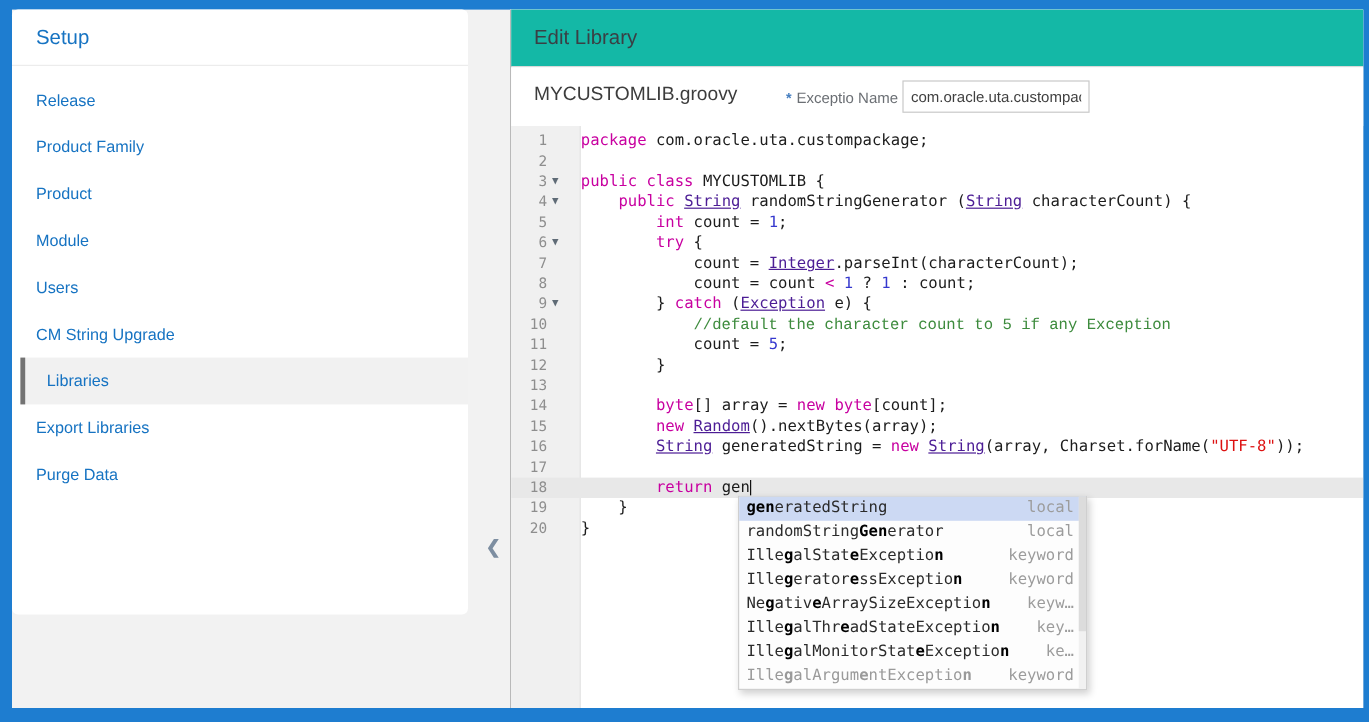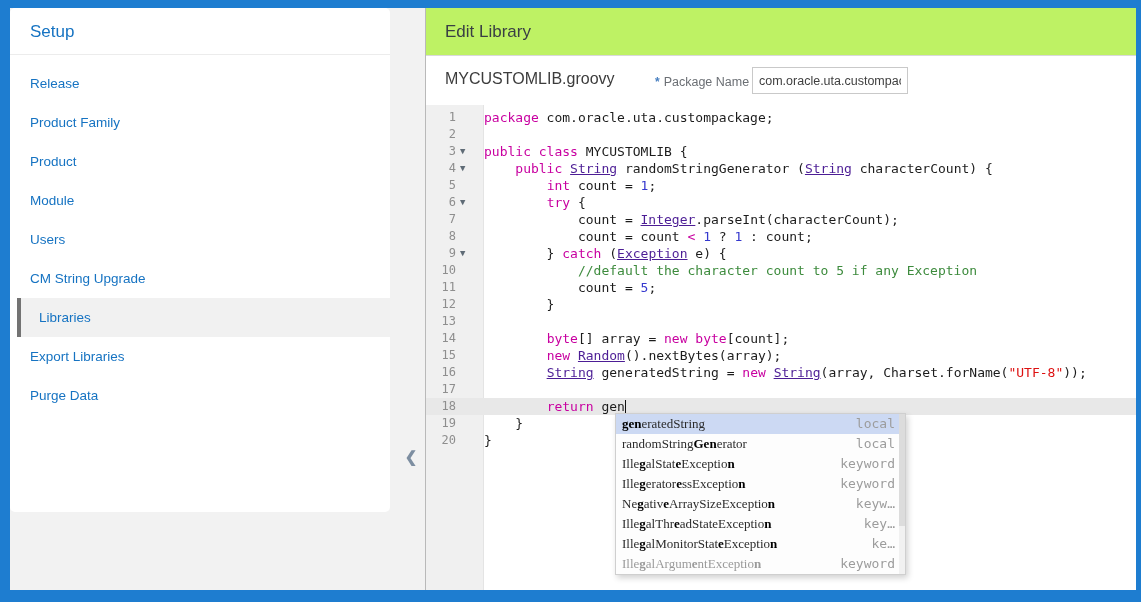--- a/index.html
+++ b/index.html
@@ -21,21 +21,21 @@
   .side-item.selected { background:#f1f1f1; margin-left:7px;
     border-left:4px solid #737373; padding-left:18px; }
 
   .collapse-btn { position:absolute; left:390px; top:438px; width:22px; height:22px;
     color:#7d8ea1; font-size:15px; font-weight:bold; text-align:center;
     line-height:22px; cursor:pointer; }
 
   
   .main { position:absolute; left:415px; top:0; width:711px; height:582px;
     background:#ffffff; border-left:1px solid #b9b9b9; }
-  .main-header { height:48px; background:#bef264; border-bottom:1px solid #d9d9d9;
+  .main-header { height:48px; background:#14b8a6; border-bottom:1px solid #d9d9d9;
     display:flex; align-items:center; padding-left:19px; }
   .main-header-title { font-size:17px; color:#3a3f44; }
 
   .toolbar { position:relative; height:49px; background:#ffffff; }
   .file-name { position:absolute; left:19px; top:14px; font-size:16px; color:#3c3c3c; }
   .pkg-label { position:absolute; left:229px; top:19px; font-size:12.5px; color:#6b6f74; }
   .pkg-required { color:#477fc0; font-size:12px; vertical-align:top; margin-right:4px; }
   .pkg-input { position:absolute; left:326px; top:11px; width:156px; height:27px;
     border:1px solid #c9c9c9; font-size:12.5px; color:#3f3f3f; padding:0 6px;
     font-family:"Liberation Sans", sans-serif; background:#fff; }
@@ -50,34 +50,34 @@
   .line.active { background:#e8e8e8; }
   .ln-num { width:30px; text-align:right; color:#8e8e8e; font-size:12px;
     flex:none; }
   .ln-fold { width:28px; flex:none; color:#5f6b76; font-size:9px;
     padding-left:4px; cursor:pointer; }
   .code { flex:1; color:#1c1c1c; }
   .tk-kw  { color:#c800a0; }
   .tk-ty  { color:#4c1d95;text-decoration:underline; }
   .tk-nu  { color:#3538ce; }
   .tk-st  { color:#dd1111; }
-  .tk-co  { color:#3d8b3d; }
+  .tk-co  { color:#3d8b3d;font-family:Liberation Mono, monospace; }
   .cursor { display:inline-block; width:1px; height:14px; background:#111;
     vertical-align:text-bottom; }
 
   
   .popup { position:absolute; left:189px; top:405px; width:291px;
     background:#fdfdfd; border:1px solid #cfcfcf;
     box-shadow:2px 3px 6px rgba(0,0,0,0.18);
     font-family:"DejaVu Sans Mono", monospace; font-size:13px; z-index:5; }
   .popup-item { height:20px; line-height:20px; display:flex;
     padding:0 10px 0 6px; white-space:pre; cursor:pointer; color:#2b2b2b; }
   .popup-item.selected { background:#ccd9f3; }
   .popup-item.dim .cap-text { color:#9a9a9a; }
-  .cap-text { flex:1; overflow:hidden;font-family:Liberation Serif, serif; }
+  .cap-text { flex:1; overflow:hidden; }
   .cap-text b { font-weight:bold; color:#000; }
   .popup-item.dim .cap-text b { color:#9a9a9a; }
   .cap-meta { color:#9c9c9c; margin-left:8px; }
   .popup-scroll { position:absolute; right:0; top:0; bottom:0; width:6px;
     background:#f1f1f1; }
   .popup-thumb { position:absolute; right:0; top:0; width:6px; height:70%;
     background:#dcdcdc; }
 </style>
 </head>
 <body>
@@ -103,21 +103,21 @@
   <div class="collapse-btn">❮</div>
 
   <div class="main">
 
     <div class="main-header">
       <span class="main-header-title">Edit Library</span>
     </div>
 
     <div class="toolbar">
       <span class="file-name">MYCUSTOMLIB.groovy</span>
-      <span class="pkg-label"><b class="pkg-required">*</b><span>Package Name</span></span>
+      <span class="pkg-label"><b class="pkg-required">*</b><span>Exceptio Name</span></span>
       <input class="pkg-input" type="text" value="com.oracle.uta.custompack" style="">
     </div>
 
     <div class="editor">
       <div class="gutter-bg"></div>
       <div class="lines" id="editor-lines">
           <div class="line"><span class="ln-num">1</span><span class="ln-fold"></span><span class="code"><span class="tk-kw">package</span><span> com.oracle.uta.custompackage;</span></span></div>
           <div class="line"><span class="ln-num">2</span><span class="ln-fold"></span><span class="code"></span></div>
           <div class="line"><span class="ln-num">3</span><span class="ln-fold">▼</span><span class="code"><span class="tk-kw">public</span><span> </span><span class="tk-kw">class</span><span> MYCUSTOMLIB {</span></span></div>
           <div class="line"><span class="ln-num">4</span><span class="ln-fold">▼</span><span class="code"><span>    </span><span class="tk-kw">public</span><span> </span><span class="tk-ty">String</span><span> randomStringGenerator (</span><span class="tk-ty">String</span><span> characterCount) {</span></span></div>

